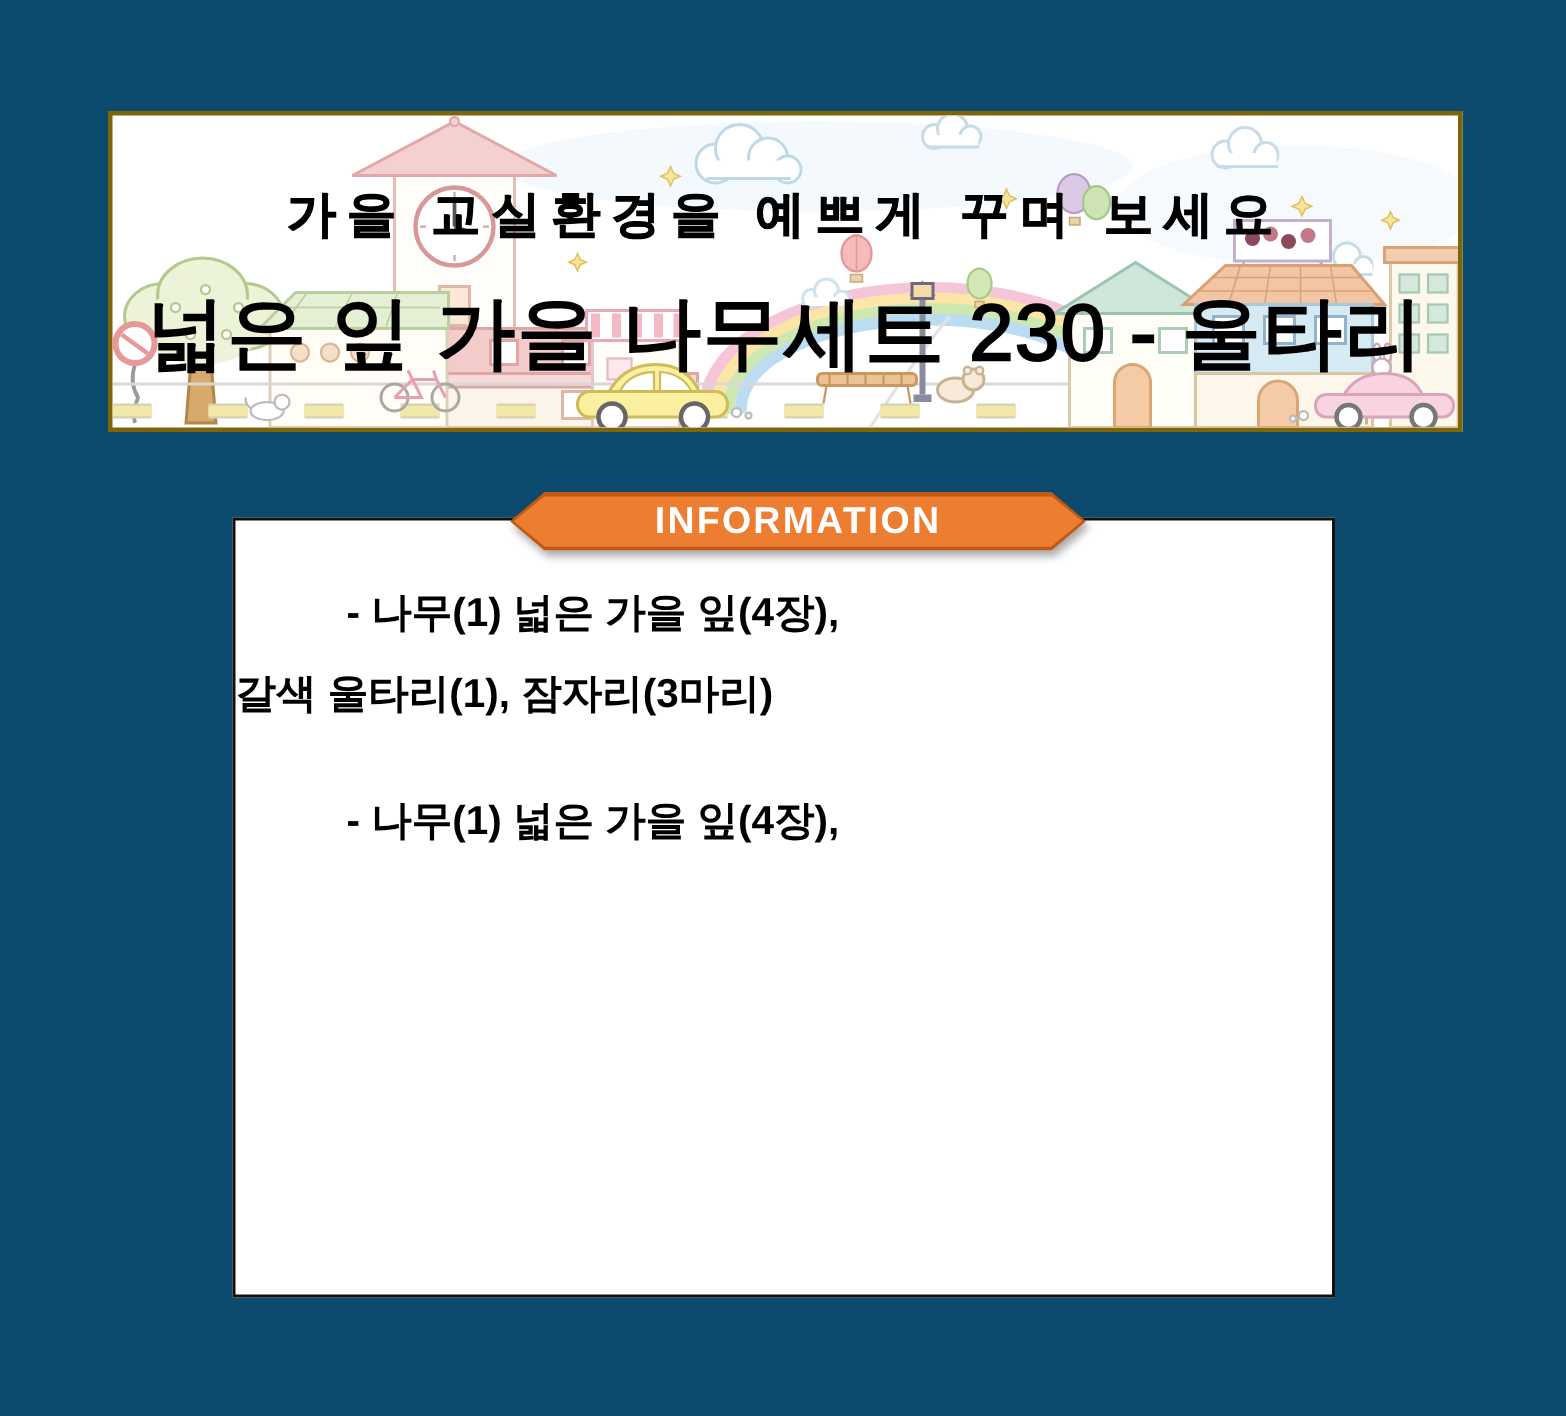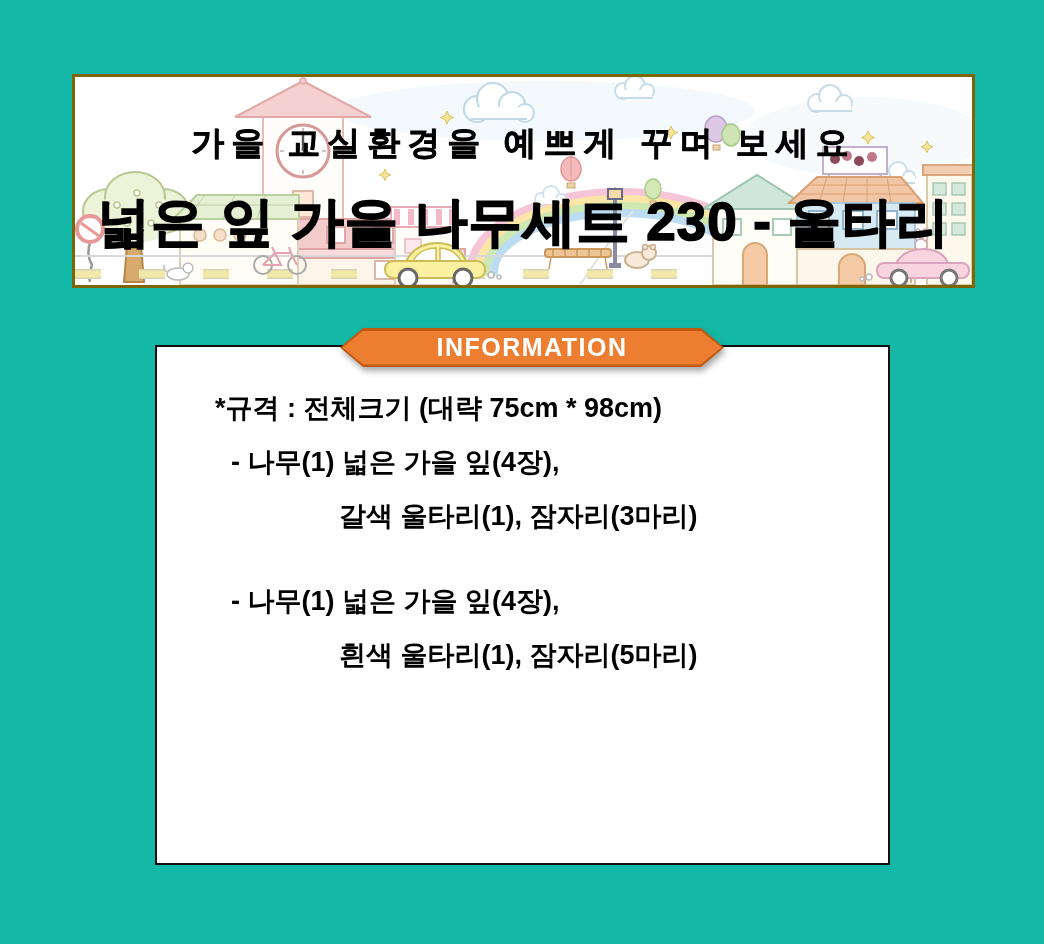--- a/index.html
+++ b/index.html
@@ -1,48 +1,48 @@
 <!DOCTYPE html>
 <html><head>
 <meta charset="utf-8">
 <style>
   html,body{margin:0;padding:0;background:#ffffff;}
-  #page{position:relative;width:1044px;height:944px;background:#14b8a6;overflow:hidden;
+  #page{position:relative;width:1044px;height:944px;background:#0c4a6e;overflow:hidden;
         font-family:"Liberation Sans", sans-serif;}
 
   
   .banner{position:absolute;left:72px;top:74px;width:897px;height:208px;
           border:3px solid #7d6508;background:#ffffff;overflow:hidden;}
   .banner svg{position:absolute;left:0;top:0;}
   .banner-subtitle{position:absolute;left:0;right:0;top:44px;text-align:center;
           font-size:33px;font-weight:700;letter-spacing:7px;color:#000;
           -webkit-text-stroke:0.6px #000;white-space:nowrap;}
   .banner-title{position:absolute;left:0;right:0;top:110px;text-align:center;
-          font-size:53px;font-weight:700;letter-spacing:1px;color:#000;
+          font-size:53px;font-weight:400;letter-spacing:1px;color:#000;
           -webkit-text-stroke:1.6px #000;white-space:nowrap;}
 
   
   .ribbon-wrap{position:absolute;left:340px;top:328px;width:384px;height:39px;z-index:5;
           filter:drop-shadow(2px 4px 3px rgba(60,60,60,.45));}
   .ribbon-outer{position:absolute;inset:0;
           clip-path:polygon(0 50%,6% 0,94% 0,100% 50%,94% 100%,6% 100%);}
   .ribbon-inner{position:absolute;inset:2.5px;
           clip-path:polygon(0 50%,5.5% 0,94.5% 0,100% 50%,94.5% 100%,5.5% 100%);
           display:flex;align-items:center;justify-content:center;}
   .ribbon-label{color:#ffffff;font-size:25px;font-weight:700;letter-spacing:1.5px;}
 
   
   .info-box{position:absolute;left:155px;top:345px;width:735px;height:520px;
           border:2px solid #111;background:#fff;z-index:1;box-sizing:border-box;
           padding-top:34px;}
   .info-line{height:54px;display:flex;align-items:center;
           font-size:27px;font-weight:700;color:#000;letter-spacing:0px;white-space:nowrap;}
   .ln-star{padding-left:58px;}
   .ln-dash{padding-left:74px;}
-  .ln-item{padding-left:182px;}
+  .ln-item{}
   .ln-head2{padding-left:143px;}
   .gap{height:31px;}
 </style>
 </head>
 <body>
 
 <div id="page">
 
   <div class="banner" style="border-color: rgb(125, 101, 8);">
     <svg width="897" height="208" viewBox="0 0 897 208">
@@ -328,21 +328,19 @@
   </div>
 
   <div class="ribbon-wrap">
     <div class="ribbon-outer" style="background: rgb(192, 90, 17);"></div>
     <div class="ribbon-inner" style="background: rgb(237, 125, 49); text-align: center;">
       <span class="ribbon-label">INFORMATION</span>
     </div>
   </div>
 
   <div class="info-box">
-    <div class="info-line ln-star">*규격 : 전체크기 (대략 75cm * 98cm)</div>
     <div class="info-line ln-dash">- 나무(1) 넓은 가을 잎(4장),</div>
     <div class="info-line ln-item">갈색 울타리(1), 잠자리(3마리)</div>
     <div class="gap"></div>
     <div class="info-line ln-dash">- 나무(1) 넓은 가을 잎(4장),</div>
-    <div class="info-line ln-item">흰색 울타리(1), 잠자리(5마리)</div>
   </div>
 
 </div>
 
 </body></html>

